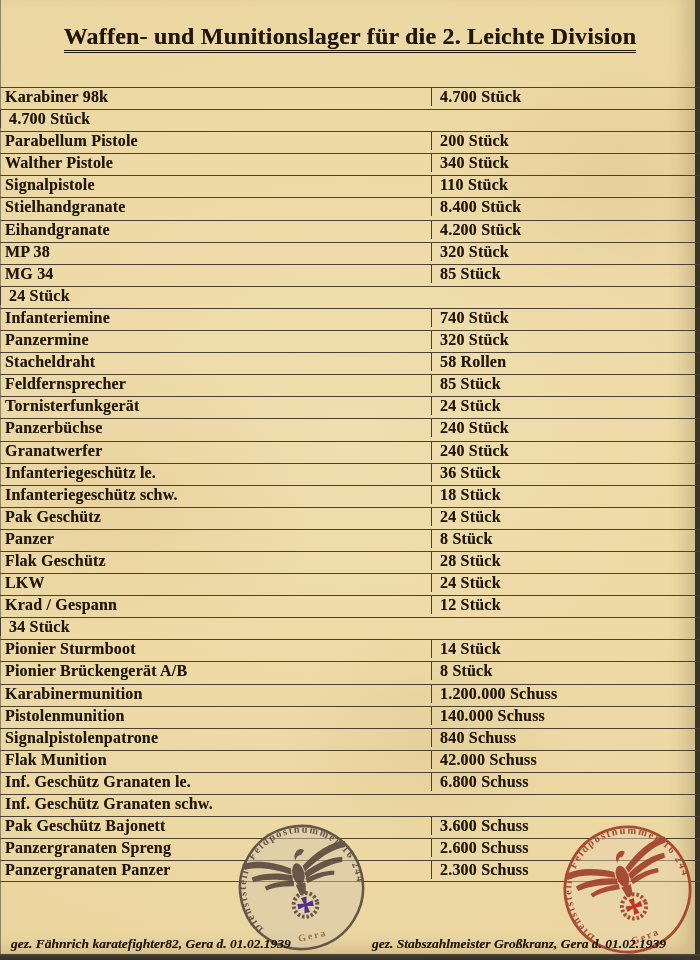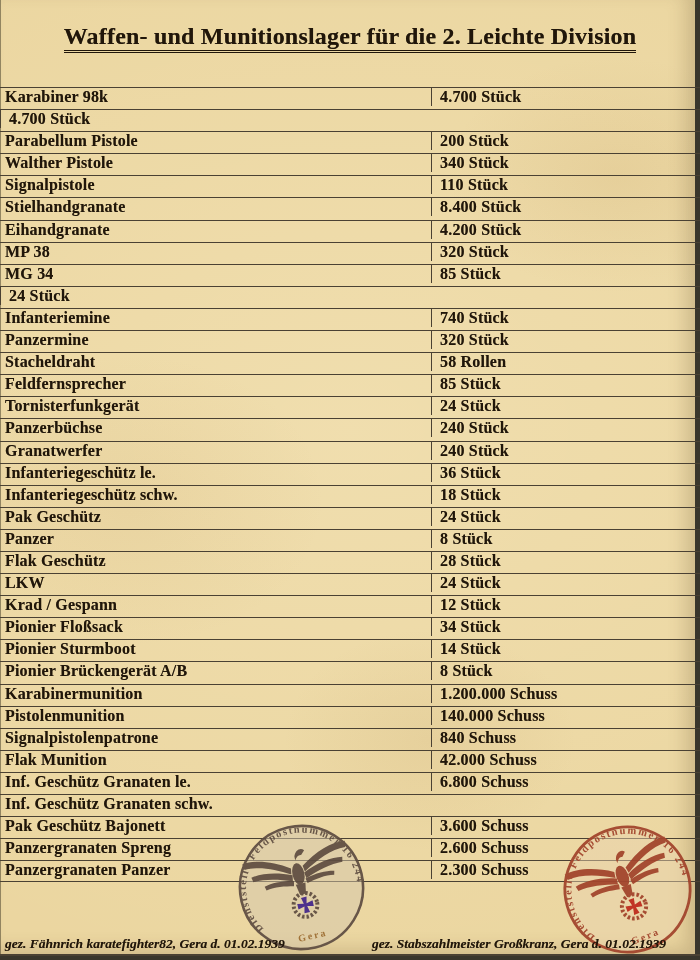--- a/index.html
+++ b/index.html
@@ -41,21 +41,21 @@
     white-space:nowrap;overflow:hidden;letter-spacing:.2px;
     text-shadow:0 0 .5px rgba(32,22,10,.5);
   }
   .cell.item{width:424px;box-sizing:border-box;padding-left:5px;}
   .cell.qty{flex:1;box-sizing:border-box;border-left:1.5px solid var(--line,#4a4133);padding-left:8px;}
   .sig{
     position:absolute;top:936px;font-size:13.5px;font-weight:bold;font-style:italic;
     color:var(--ink,#20160a);white-space:nowrap;z-index:4;
     text-shadow:0 0 .5px rgba(32,22,10,.5);
   }
-  .sig.left{left:5px;}
+  .sig.left{left:11px;}
   .sig.right{left:372px;}
   .footer-rule{
     position:absolute;top:953.5px;left:0;width:700px;height:2.5px;
     background:var(--line,#4a4133);z-index:3;
   }
   .stamp{position:absolute;z-index:2;}
   .stamp.left{left:236px;top:822px;width:131px;height:131px;transform:rotate(-13deg);opacity:.92;}
   .stamp.right{left:561px;top:823px;width:133px;height:133px;transform:rotate(-21deg);opacity:.95;}
   .stamp text{font-family:"Liberation Serif","DejaVu Serif",serif;font-weight:bold;}
   .arc-text{font-size:10.5px;letter-spacing:1.6px;}
@@ -159,21 +159,20 @@
       </div>
       <div class="row">
         <div class="cell item">LKW</div>
         <div class="cell qty">24 Stück</div>
       </div>
       <div class="row">
         <div class="cell item">Krad / Gespann</div>
         <div class="cell qty">12 Stück</div>
       </div>
       <div class="row">
-        <div class="cell item">Pionier Floßsack</div>
         <div class="cell qty">34 Stück</div>
       </div>
       <div class="row">
         <div class="cell item">Pionier Sturmboot</div>
         <div class="cell qty">14 Stück</div>
       </div>
       <div class="row">
         <div class="cell item">Pionier Brückengerät A/B</div>
         <div class="cell qty">8 Stück</div>
       </div>

